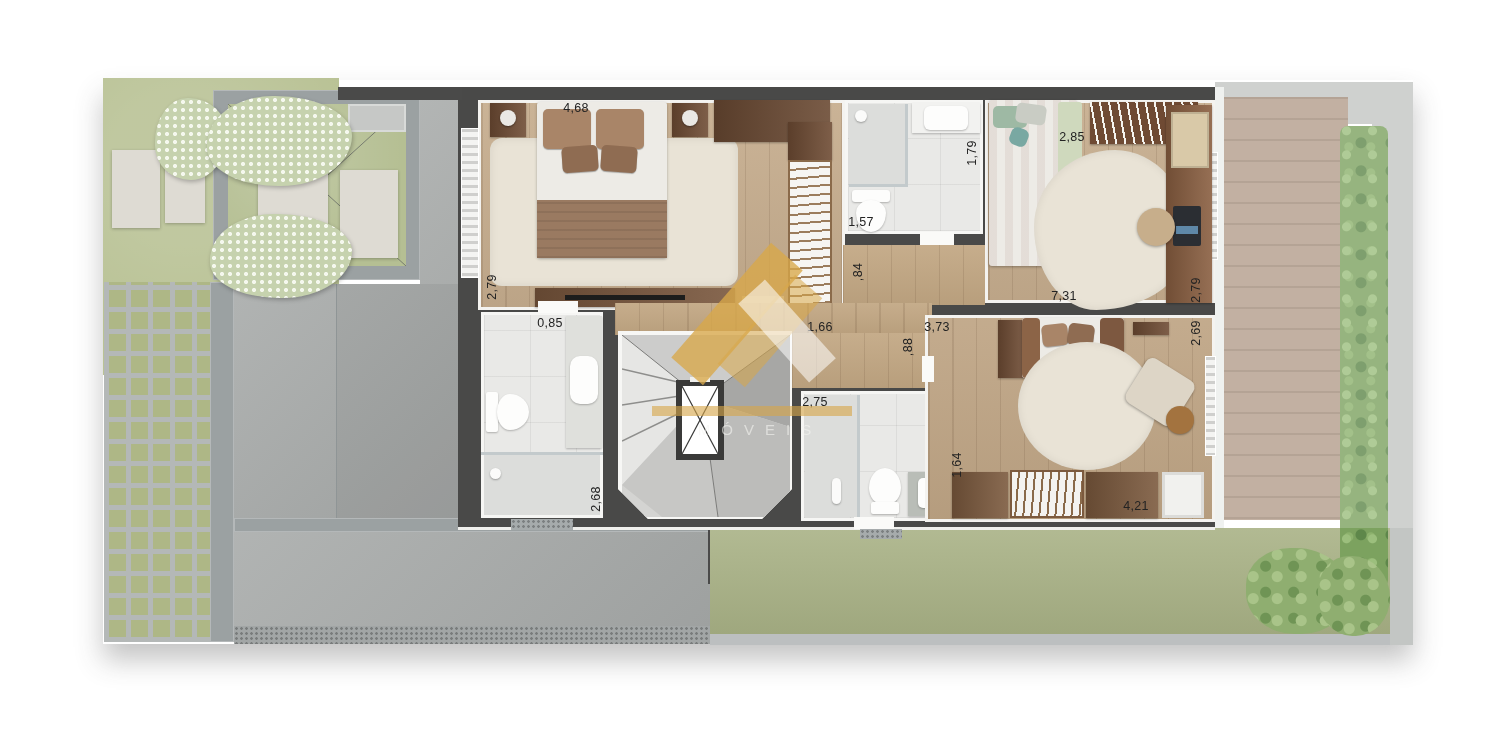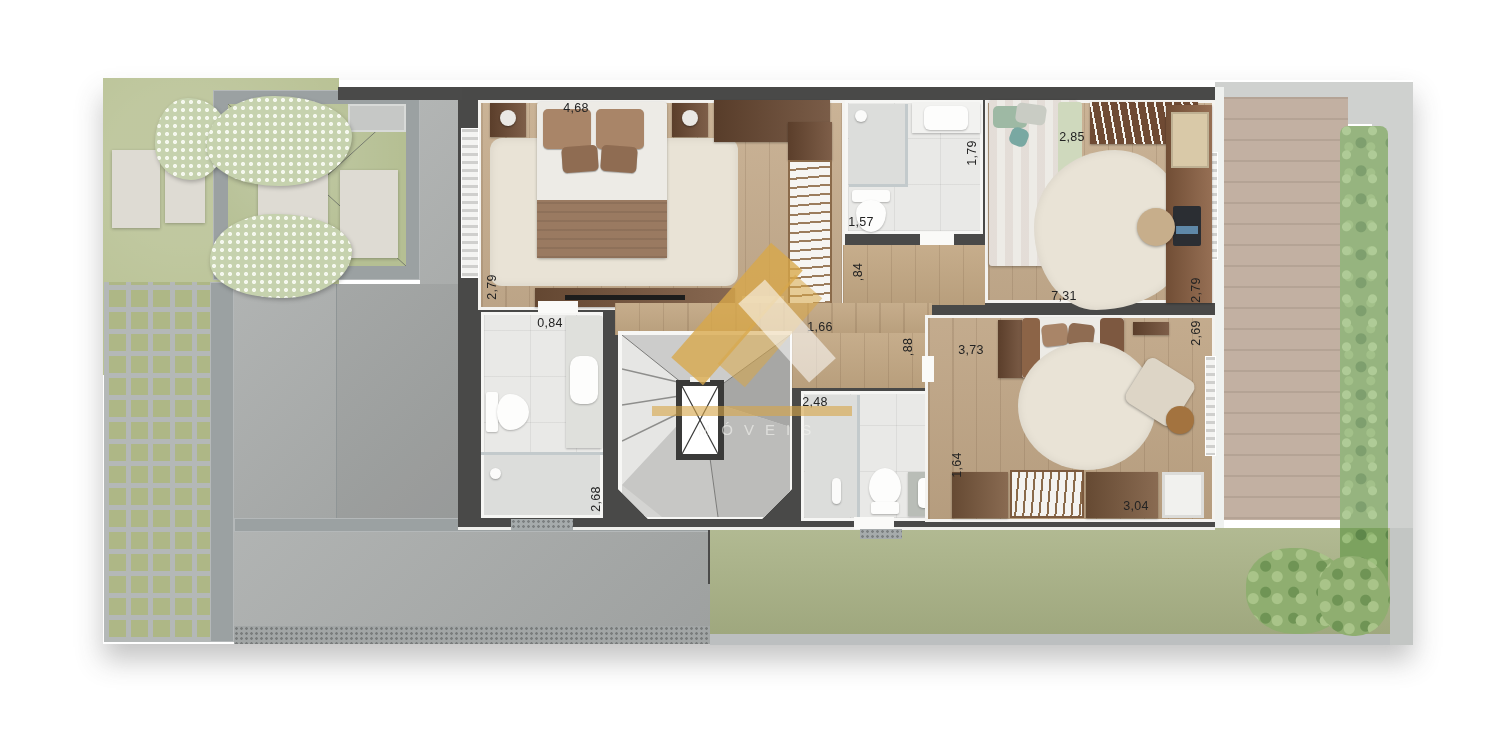--- a/index.html
+++ b/index.html
@@ -249,21 +249,21 @@
   <div class="dim" style="left:576px;top:108px;">4,68</div>
   <div class="dim v" style="left:492px;top:287px;">2,79</div>
   <div class="dim" style="left:820px;top:327px;">1,66</div>
   <div class="dim" style="left:861px;top:222px;">1,57</div>
   <div class="dim v" style="left:972px;top:153px;">1,79</div>
   <div class="dim v" style="left:858px;top:272px;">,84</div>
   <div class="dim" style="left:1072px;top:112px;margin-top:25px;">2,85</div>
   <div class="dim" style="left:1064px;top:296px;">7,31</div>
   <div class="dim v" style="left:1196px;top:290px;">2,79</div>
   <div class="dim v" style="left:908px;top:347px;">,88</div>
-  <div class="dim" style="left:971px;top:327px;margin-top:23px;">3,73</div>
+  <div class="dim" style="left:937px;top:327px;">3,73</div>
   <div class="dim v" style="left:1196px;top:333px;">2,69</div>
-  <div class="dim" style="left:1136px;top:506px;">3,04</div>
+  <div class="dim" style="left:1136px;top:506px;">4,21</div>
   <div class="dim v" style="left:957px;top:465px;">1,64</div>
-  <div class="dim" style="left:815px;top:402px;">2,48</div>
-  <div class="dim" style="left:550px;top:323px;">0,84</div>
+  <div class="dim" style="left:815px;top:402px;">2,75</div>
+  <div class="dim" style="left:550px;top:323px;">0,85</div>
   <div class="dim v" style="left:596px;top:499px;">2,68</div>
 
 </div>
 
 </body></html>

